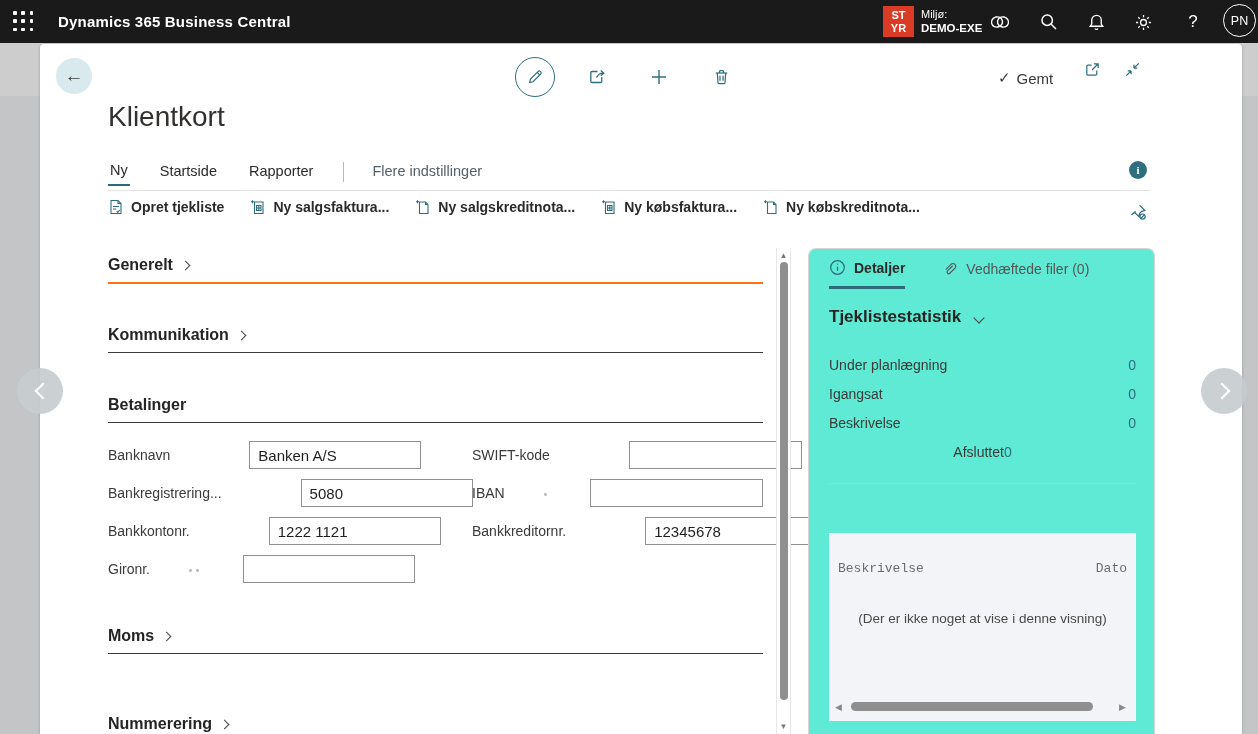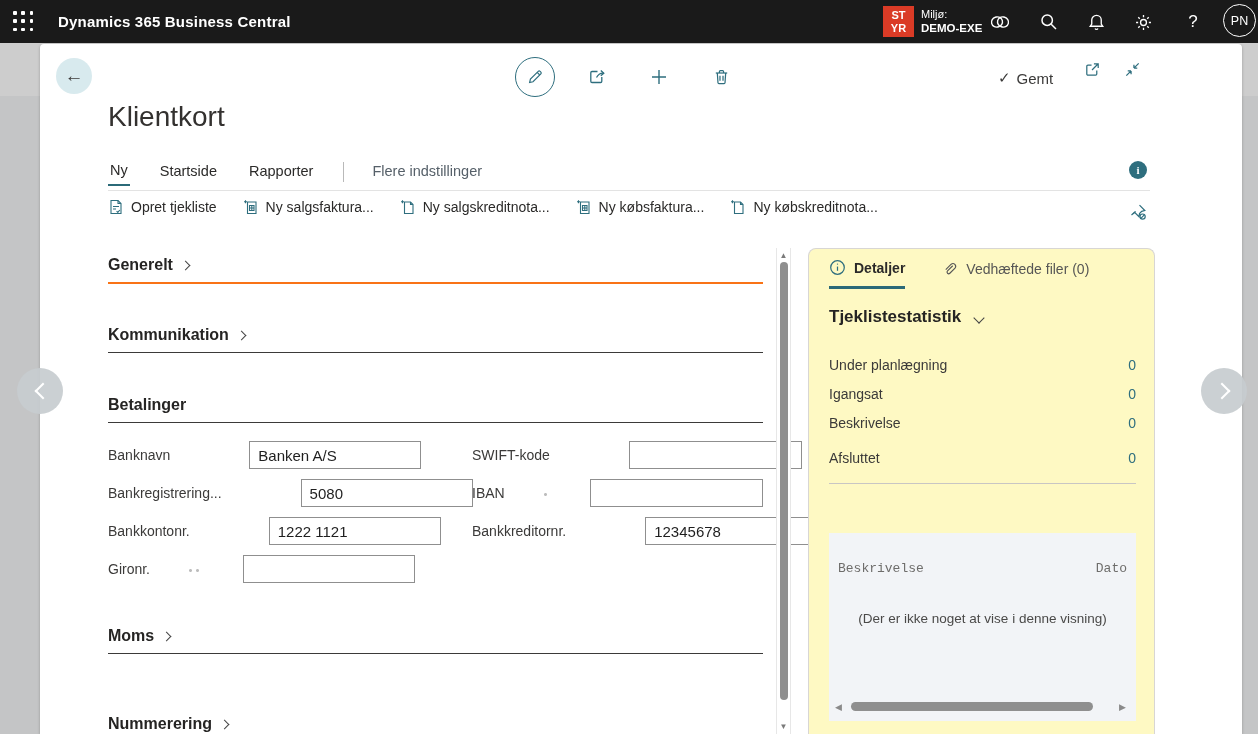--- a/index.html
+++ b/index.html
@@ -35,21 +35,21 @@
   
   .tabs { position:absolute; left:68px; top:114px; display:flex; align-items:center; font-size:14.5px; color:#2b2a29; }
   .tab { padding:4px 2px 6px; margin-right:28px; cursor:pointer; }
   .tab.active { color:#2b2a29; border-bottom:2px solid #2b6a78; }
   .tab.muted { color:#566069; }
   .tab-div { width:1px; height:20px; background:#b9b9b9; margin:0 26px 0 0; }
   .info-btn { position:absolute; left:1089px; top:117px; width:18px; height:18px; border-radius:50%; background:#2e6e7e; color:#fff; font-size:11px; font-weight:700; font-family:"Liberation Serif",serif; display:flex; align-items:center; justify-content:center; cursor:pointer; }
   .tabs-rule { position:absolute; left:68px; top:146px; width:1042px; height:1px; background:#e3e3e3; }
 
   
-  .actionbar { position:absolute; left:68px; top:155px; display:flex; align-items:flex-start; gap:26px; }
+  .actionbar { position:absolute; left:68px; top:155px; display:flex; align-items:flex-start; gap:26px;font-weight:bold; }
   .act { display:flex; align-items:center; gap:7px; font-size:14px; color:#2b2a29; cursor:pointer; }
   .pin-btn { position:absolute; left:1088px; top:158px; width:20px; height:20px; cursor:pointer; }
 
   
   .section { position:absolute; left:68px; width:655px; }
   .sec-head { display:flex; align-items:center; font-size:16px; font-weight:700; color:#252423; padding-bottom:8px; cursor:pointer; }
   .chev-r { display:inline-block; width:7px; height:7px; border-right:1.4px solid #444; border-bottom:1.4px solid #444; transform:rotate(-45deg); margin-left:9px; margin-top:1px; }
   .chev-d { display:inline-block; width:8px; height:8px; border-right:1.6px solid #444; border-bottom:1.6px solid #444; transform:rotate(45deg); margin-left:9px; margin-top:-4px; }
   .rule-thick { border-bottom:2px solid #f97316; }
   .rule-thin  { border-bottom:1px solid #3b3a39; }
@@ -64,21 +64,21 @@
           background-size:7px 3px; background-repeat:repeat-x; }
   .finput { width:172px; height:28px; border:1px solid #8f8f8f; background:#fff; font-family:"Liberation Sans",sans-serif; font-size:15px; color:#1f1f1f; padding:0 8px; outline:none; }
   .fcol-r .finput { width:173px; }
 
   
   .vscroll { position:absolute; left:736px; top:204px; width:15px; height:486px; border-left:1px solid #e7e7e7; border-right:1px solid #e7e7e7; background:#fff; }
   .vthumb { position:absolute; left:3px; top:14px; width:8px; height:438px; background:#8f8f8f; border-radius:5px; cursor:pointer; }
   .varr { position:absolute; left:0; width:100%; text-align:center; font-size:8px; color:#7a7a7a; cursor:pointer; }
 
   
-  .factbox { position:absolute; left:768px; top:204px; width:347px; height:486px; background:#fef9c3; border:1px solid #d8d6d4; border-bottom:none; border-radius:8px 8px 0 0; }
+  .factbox { position:absolute; left:768px; top:204px; width:347px; height:486px; background:#5eead4; border:1px solid #d8d6d4; border-bottom:none; border-radius:8px 8px 0 0; }
   .fb-tabs { position:absolute; left:20px; top:10px; display:flex; align-items:center; gap:36px; }
   .fb-tab { display:flex; align-items:center; gap:8px; font-size:14px; cursor:pointer; padding-bottom:10px; }
   .fb-tab.active { font-weight:700; color:#2b2a29; border-bottom:3px solid #2b6a78; }
   .fb-tab.idle { color:#565655; }
   .fb-title { position:absolute; left:20px; font-size:17px; font-weight:700; color:#252423; cursor:pointer; }
   .stat-row { position:absolute; left:20px; width:307px; display:flex; justify-content:space-between; font-size:14px; cursor:default; }
   .stat-row .lbl { color:#3b3a39; }
   .stat-row .val { color:#2e6e7e; }
   .fb-div { position:absolute; left:20px; top:234px; width:307px; height:1px; background:#c8c6c4; }
 
@@ -385,21 +385,21 @@
         <span class="val">0</span>
       </div>
       <div class="stat-row" style="top:137px;">
         <span class="lbl">Igangsat</span>
         <span class="val">0</span>
       </div>
       <div class="stat-row" style="top:166px;">
         <span class="lbl">Beskrivelse</span>
         <span class="val">0</span>
       </div>
-      <div class="stat-row" style="top:201px;">
+      <div class="stat-row" style="top:195px;justify-content:center;">
         <span class="lbl">Afsluttet</span>
         <span class="val">0</span>
       </div>
 
       <div class="fb-div"></div>
 
       <div class="fb-title" style="top:240px;margin-top:48px;">
         <span>Noter</span>
         <span class="chev-d"></span>
       </div>

